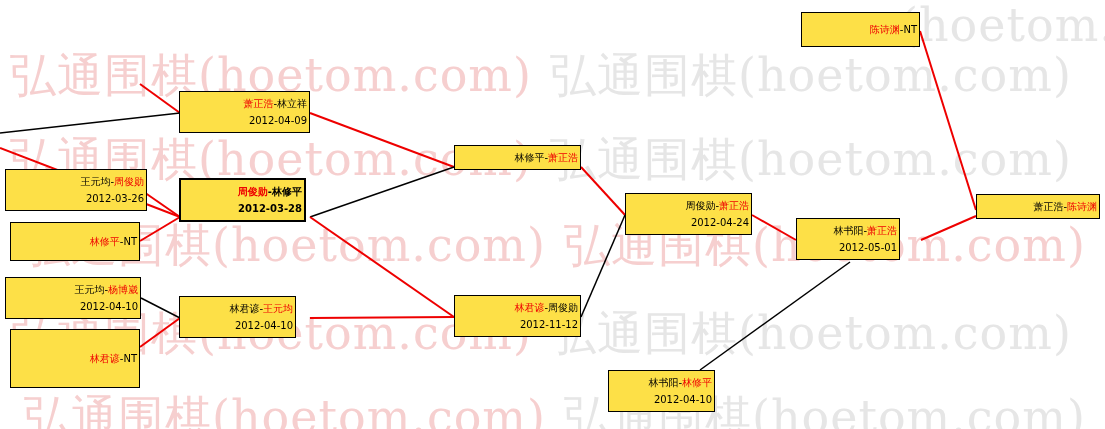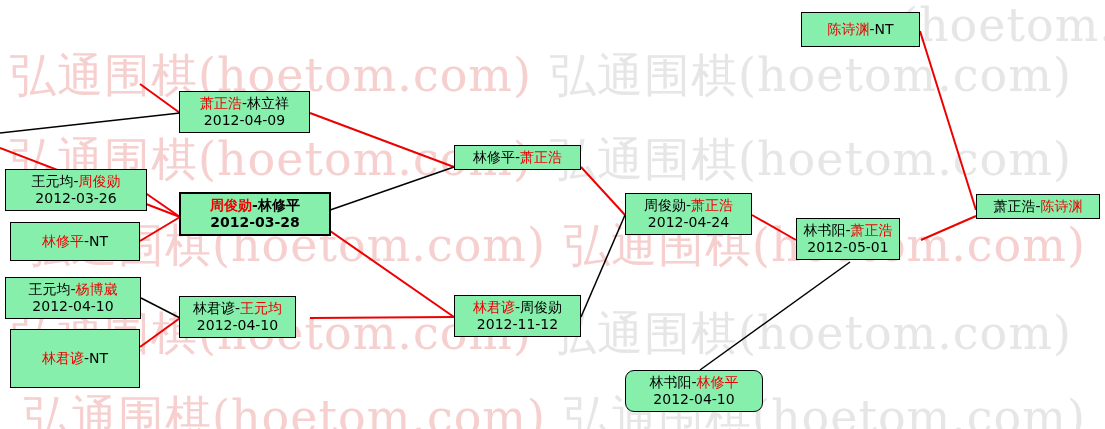--- a/index.html
+++ b/index.html
@@ -13,22 +13,22 @@
           font-size:46px;line-height:1;letter-spacing:1px;}
   .wm-pink{color:#f6cfcf;}
   .wm-gray{color:#e6e6e6;}
   .wm-gap{margin-left:18px;}
   
   .lines{position:absolute;left:0;top:0;z-index:1;}
   .ln-red{stroke:#ee0000;stroke-width:2;}
   .ln-black{stroke:#000000;stroke-width:1.5;}
   
   .node{
-    position:absolute;z-index:2;background:#86efac;border:1px solid #000000;
-    box-sizing:border-box;text-align:center;font-size:14px;line-height:17px;
+    position:absolute;z-index:2;background:#fde047;border:1px solid #000000;
+    box-sizing:border-box;text-align:right;font-size:10px;line-height:17px;
     padding:3px 2px;color:#000000;cursor:pointer;
   }
   .node.single{padding:10px 2px;}
   .node.bold{border-width:2px;font-weight:bold;}
   .red{color:#ee0000;}
   .l2{color:#000000;}
 </style>
 </head>
 <body>
 
@@ -67,21 +67,21 @@
   <div class="node" style="left:179px;top:91px;width:131px;">
     <div class="l1"><span class="red">萧正浩</span><span>-林立祥</span></div>
     <div class="l2">2012-04-09</div>
   </div>
 
   <div class="node" style="left:5px;top:169px;width:142px;">
     <div class="l1"><span>王元均-</span><span class="red">周俊勋</span></div>
     <div class="l2">2012-03-26</div>
   </div>
 
-  <div class="node bold" style="left:179px;top:192px;width:152px;">
+  <div class="node bold" style="left:179px;top:178px;width:127px;">
     <div class="l1"><span class="red">周俊勋</span><span>-林修平</span></div>
     <div class="l2">2012-03-28</div>
   </div>
 
   <div class="node single" style="left:10px;top:222px;width:130px;">
     <div class="l1"><span class="red">林修平</span><span>-NT</span></div>
   </div>
 
   <div class="node" style="left:5px;top:277px;width:136px;">
     <div class="l1"><span>王元均-</span><span class="red">杨博崴</span></div>
@@ -117,18 +117,18 @@
   </div>
 
   <div class="node single" style="left:801px;top:12px;width:119px;padding:8px 2px;">
     <div class="l1"><span class="red">陈诗渊</span><span>-NT</span></div>
   </div>
 
   <div class="node" style="left:976px;top:194px;width:124px;">
     <div class="l1"><span>萧正浩-</span><span class="red">陈诗渊</span></div>
   </div>
 
-  <div class="node" style="left:625px;top:370px;width:138px;border-radius:9px;">
+  <div class="node" style="left:608px;top:370px;width:107px;">
     <div class="l1"><span>林书阳-</span><span class="red">林修平</span></div>
     <div class="l2">2012-04-10</div>
   </div>
 
 </div>
 
 </body></html>

